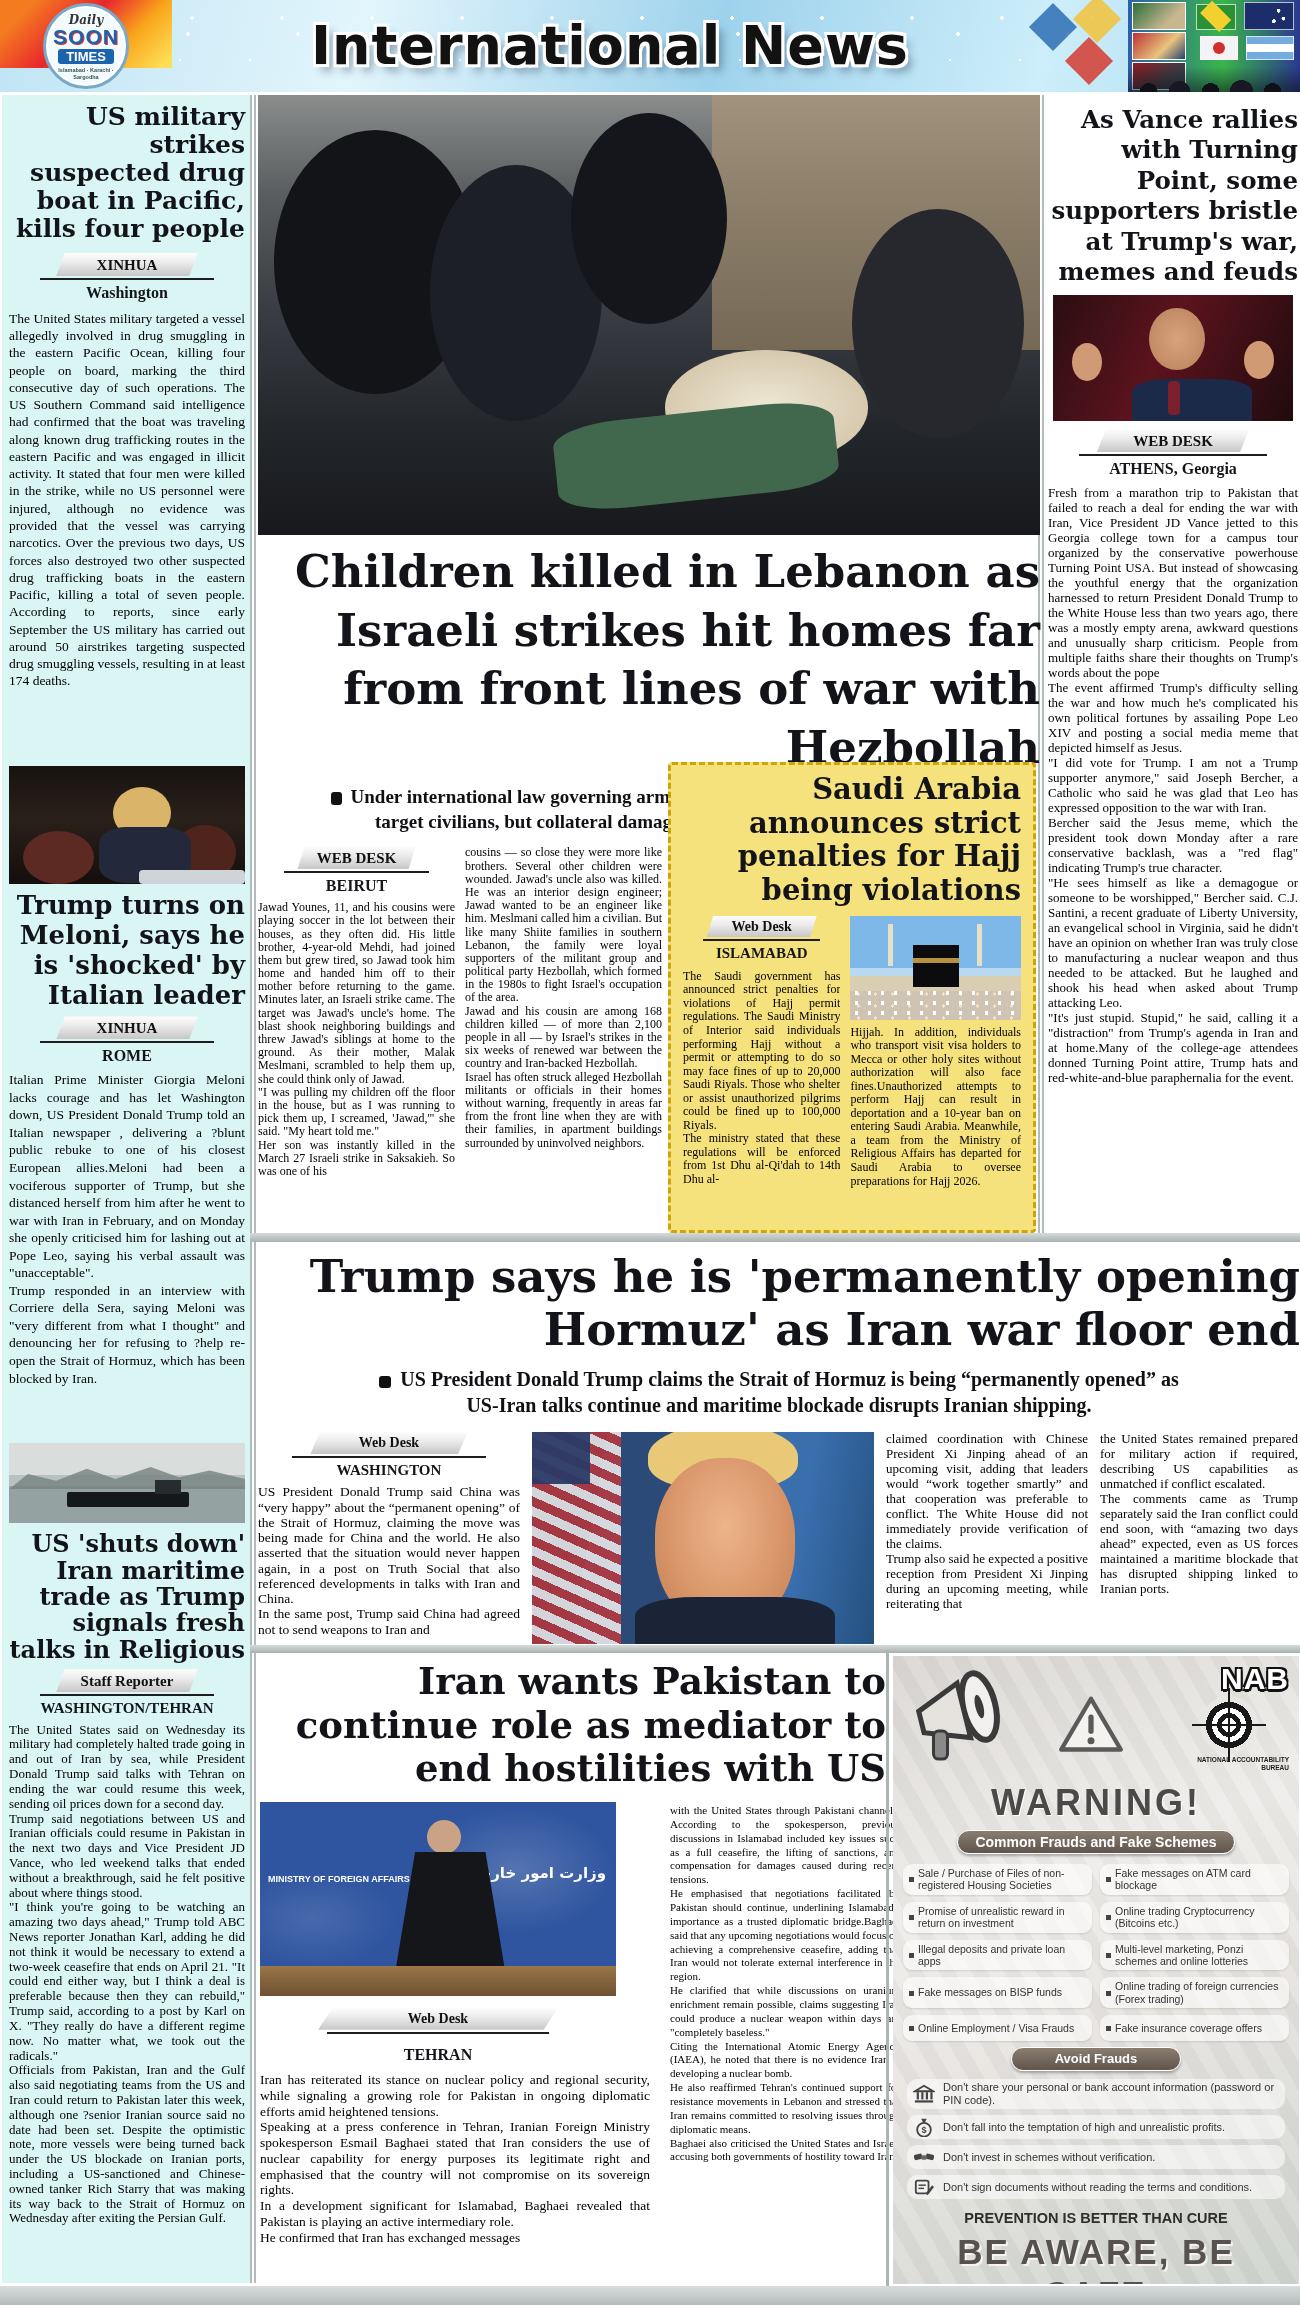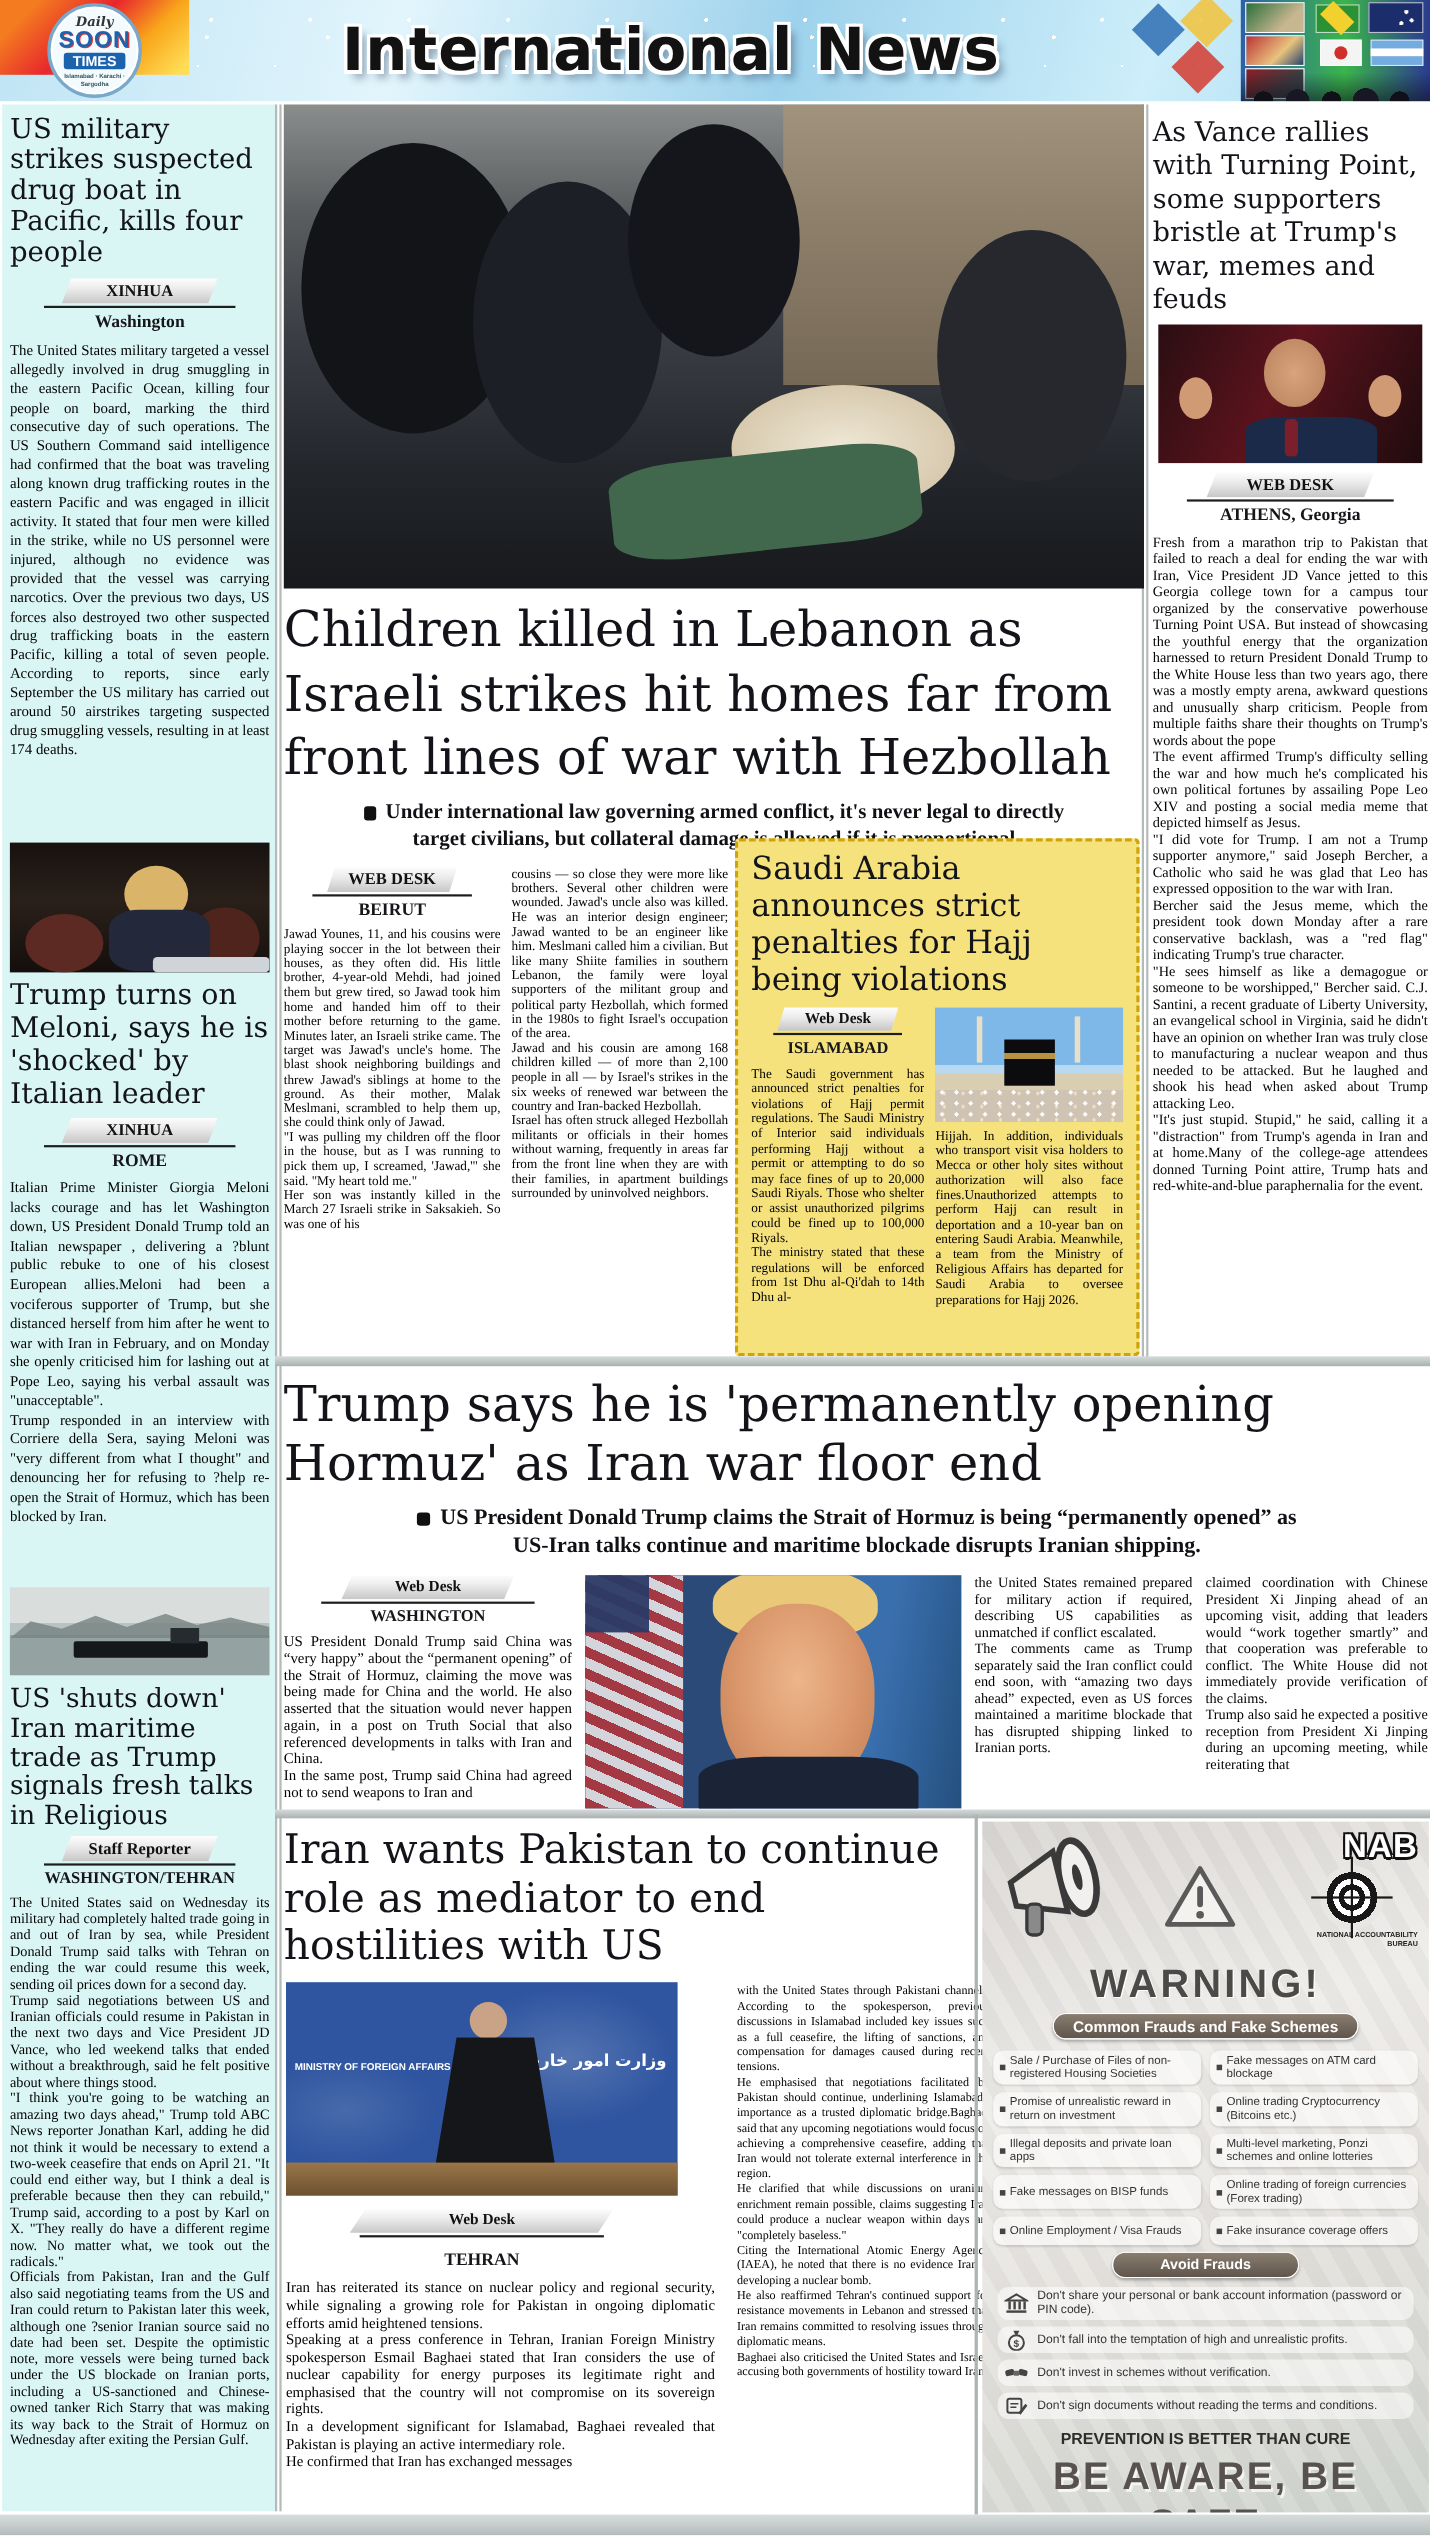--- a/index.html
+++ b/index.html
@@ -59,21 +59,21 @@
   
   .byline { text-align:center; }
   .badge { display:inline-block; min-width:60%; padding:3px 16px 2px;
     background:linear-gradient(180deg,#fdfdfd,#ececec 40%,#c7c7c7);
     clip-path:polygon(6% 0,100% 0,94% 100%,0 100%);
     font:700 15px/1.2 "Liberation Serif",serif; color:#111; }
   .badge-rule { width:74%; height:2px; background:#1d1d1d; margin:2px auto 0; }
   .dateline { font:700 16px/1.3 "Liberation Serif",serif; text-align:center; color:#15161a; margin-top:3px; }
   .bd { font-family:Liberation Serif, serif; text-align:justify; white-space:pre-line;
     color:#000000; overflow:hidden; }
-  .h { font-family:"DejaVu Serif","Liberation Serif",serif; font-weight:400; text-align:left; color:#131419; }
+  .h { font-family:"DejaVu Serif","Liberation Serif",serif; font-weight:700; text-align:right; color:#131419; }
   .sub { font-family:"Liberation Serif",serif; font-weight:700; text-align:center; color:#101015; }
   .bullet-sq { display:inline-block; width:11px; height:13px; background:#111; border-radius:3px;
     margin-right:9px; vertical-align:middle; }
   .photo { position:relative; overflow:hidden; }
   .blob { position:absolute; border-radius:50%; }
 
   
   .left-col { left:2px; top:95px; width:250px; height:2188px; background:#d9f6f4;
     padding:6px 7px; overflow:hidden; }
   .lc-h1 { font-size:25px; line-height:1.12; margin-top:2px; }
@@ -379,24 +379,24 @@
         <div class="bd hor-bd1">US President Donald Trump said China was “very happy” about the “permanent opening” of the Strait of Hormuz, claiming the move was being made for China and the world. He also asserted that the situation would never happen again, in a post on Truth Social that also referenced developments in talks with Iran and China.
 In the same post, Trump said China had agreed not to send weapons to Iran and</div>
       </div>
       <div class="photo trump-photo">
         <div class="flagstripes"></div>
         <div class="canton"></div>
         <div class="blob" style="left:34%;top:-4%;width:150px;height:66px;background:#e9c878;border-radius:50% 50% 40% 40%;"></div>
         <div class="blob" style="left:36%;top:12%;width:140px;height:170px;background:radial-gradient(ellipse at 50% 40%,#edb58a,#d89468 60%,#bd7e53);border-radius:46%;"></div>
         <div class="blob" style="left:30%;bottom:-8%;width:200px;height:64px;background:#1a2436;border-radius:30%;"></div>
       </div>
+      <div class="bd hor-bd2">claimed coordination with Chinese President Xi Jinping ahead of an upcoming visit, adding that leaders would “work together smartly” and that cooperation was preferable to conflict. The White House did not immediately provide verification of the claims.
+Trump also said he expected a positive reception from President Xi Jinping during an upcoming meeting, while reiterating that</div>
       <div class="bd hor-bd3">the United States remained prepared for military action if required, describing US capabilities as unmatched if conflict escalated.
 The comments came as Trump separately said the Iran conflict could end soon, with “amazing two days ahead” expected, even as US forces maintained a maritime blockade that has disrupted shipping linked to Iranian ports.</div>
-      <div class="bd hor-bd2">claimed coordination with Chinese President Xi Jinping ahead of an upcoming visit, adding that leaders would “work together smartly” and that cooperation was preferable to conflict. The White House did not immediately provide verification of the claims.
-Trump also said he expected a positive reception from President Xi Jinping during an upcoming meeting, while reiterating that</div>
     </div>
   </section>
 
   <div class="abs hdiv" style="left:250px;top:1645px;width:1050px;height:8px;"></div>
 
   <section class="abs iranpak">
     <h1 class="h ip-h">Iran wants Pakistan to continue role as mediator to end hostilities with US</h1>
     <div class="photo ip-photo">
       <div class="ip-mofa">MINISTRY OF FOREIGN AFFAIRS</div>
       <div class="ip-urdu">وزارت امور خارجہ</div>

